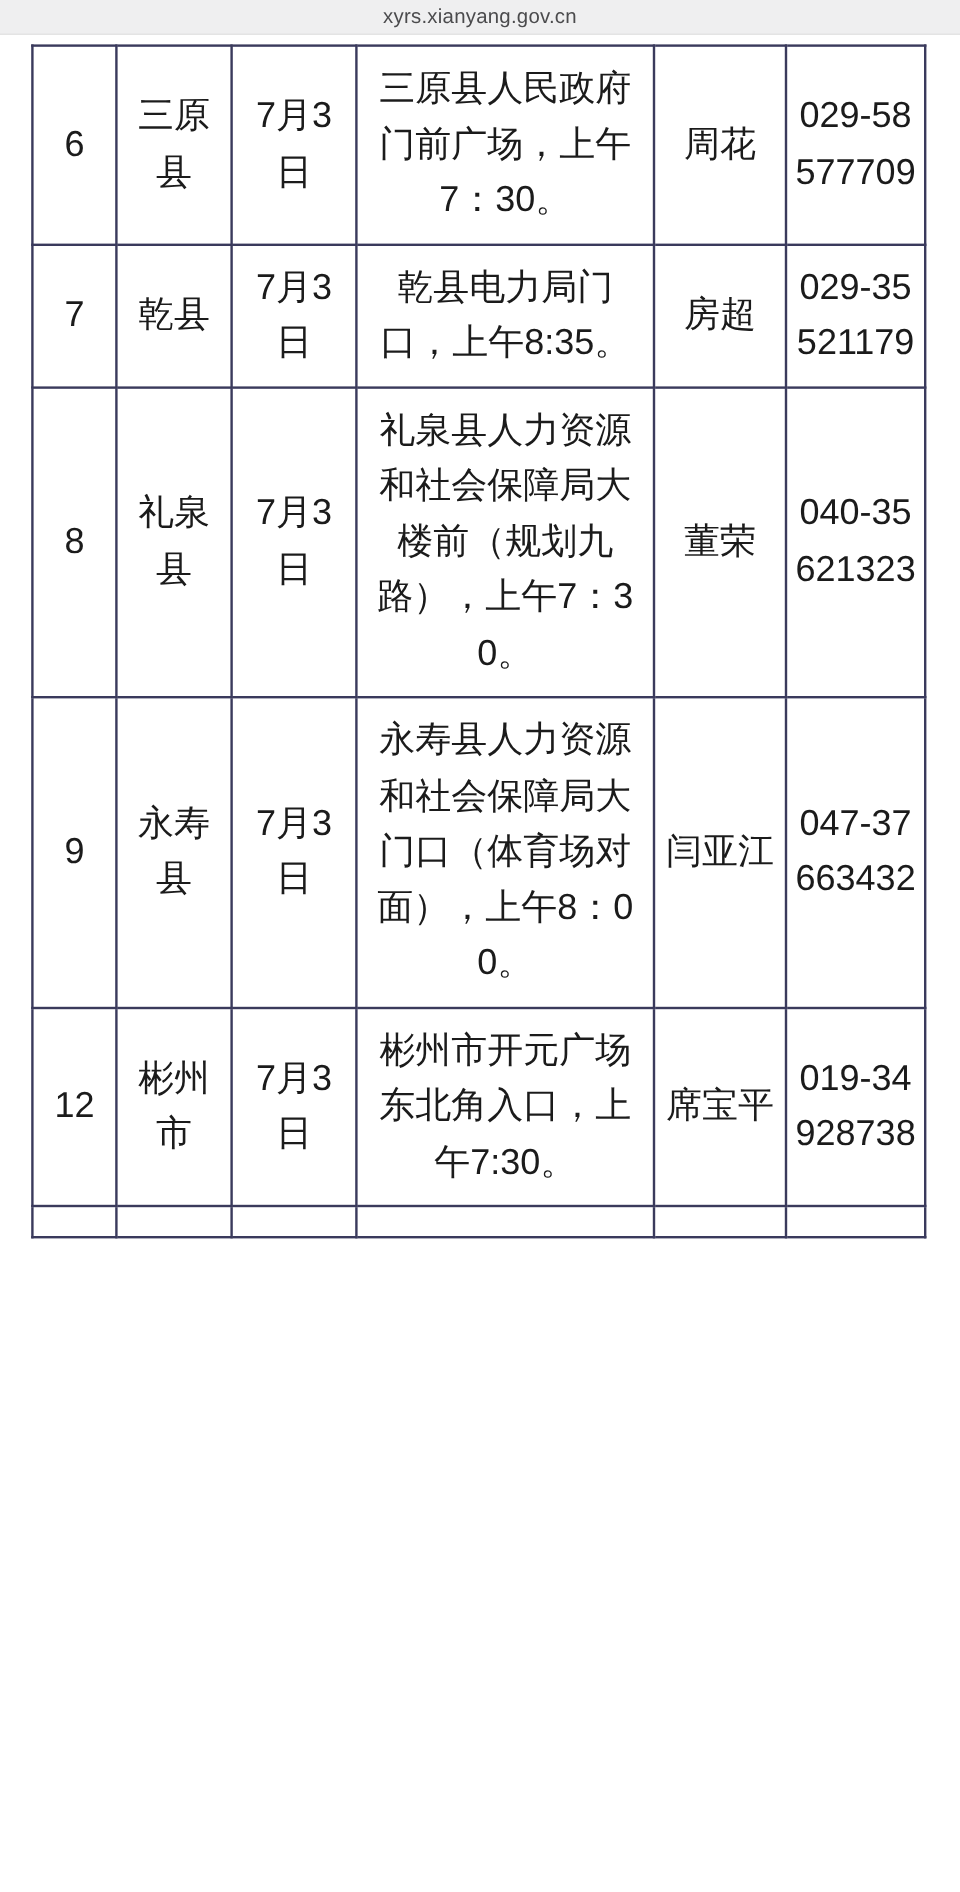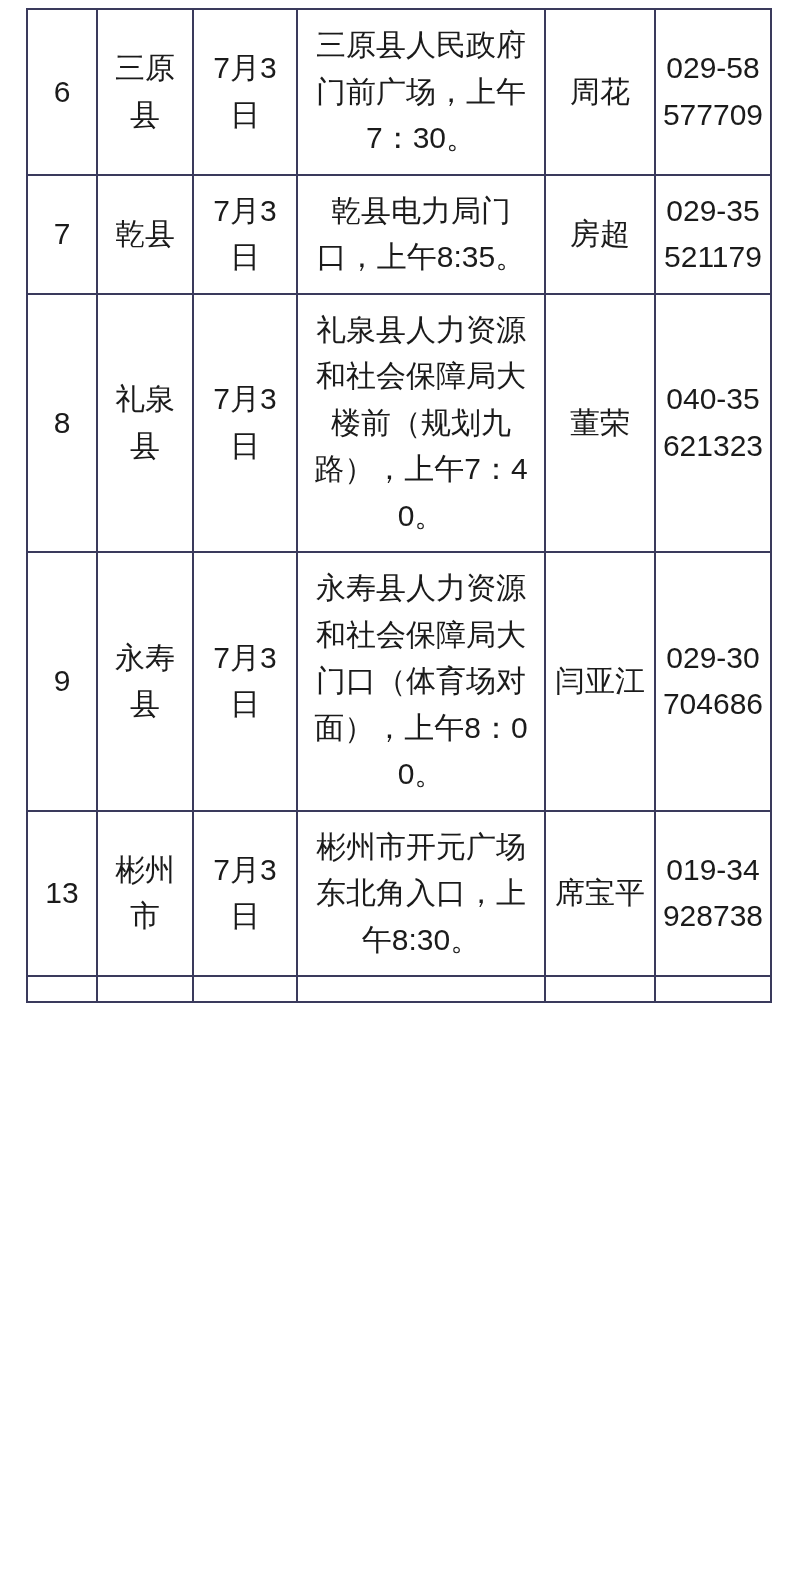--- a/index.html
+++ b/index.html
@@ -69,20 +69,23 @@
   td.place { font-size: 30px; text-align: center; }
   td.name { font-size: 30px; }
   td.phone { font-size: 30px; }
   .cut-row td { height: 26px; padding: 0; border-bottom: none; }
 </style>
 </head>
 <body>
 
 <div class="page">
 
+  <div class="url-bar">
+    <span class="url-text">xyrs.xianyang.gov.cn</span>
+  </div>
 
   <div class="table-wrap">
     <table class="sched">
       <colgroup>
         <col class="c-idx">
           <col class="c-area">
           <col class="c-date">
         <col class="c-place">
           <col class="c-name">
           <col class="c-phone">
@@ -101,37 +104,37 @@
           <td class="area">乾县</td>
           <td class="date">7月3日</td>
           <td class="place">乾县电力局门口，上午8:35。</td>
           <td class="name">房超</td>
           <td class="phone">029-35521179</td>
         </tr>
         <tr>
           <td class="idx">8</td>
           <td class="area">礼泉县</td>
           <td class="date">7月3日</td>
-          <td class="place">礼泉县人力资源和社会保障局大楼前（规划九路），上午7：40。</td>
+          <td class="place">礼泉县人力资源和社会保障局大楼前（规划九路），上午7：30。</td>
           <td class="name">董荣</td>
           <td class="phone">040-35621323</td>
         </tr>
         <tr>
           <td class="idx">9</td>
           <td class="area">永寿县</td>
           <td class="date">7月3日</td>
           <td class="place">永寿县人力资源和社会保障局大门口（体育场对面），上午8：00。</td>
           <td class="name">闫亚江</td>
-          <td class="phone">029-30704686</td>
+          <td class="phone">047-37663432</td>
         </tr>
         <tr>
-          <td class="idx">13</td>
+          <td class="idx">12</td>
           <td class="area">彬州市</td>
           <td class="date">7月3日</td>
-          <td class="place">彬州市开元广场东北角入口，上午8:30。</td>
+          <td class="place">彬州市开元广场东北角入口，上午7:30。</td>
           <td class="name">席宝平</td>
           <td class="phone">019-34928738</td>
         </tr>
         <tr class="cut-row">
           <td></td>
           <td></td>
           <td></td>
           <td></td>
           <td></td>
           <td></td>

